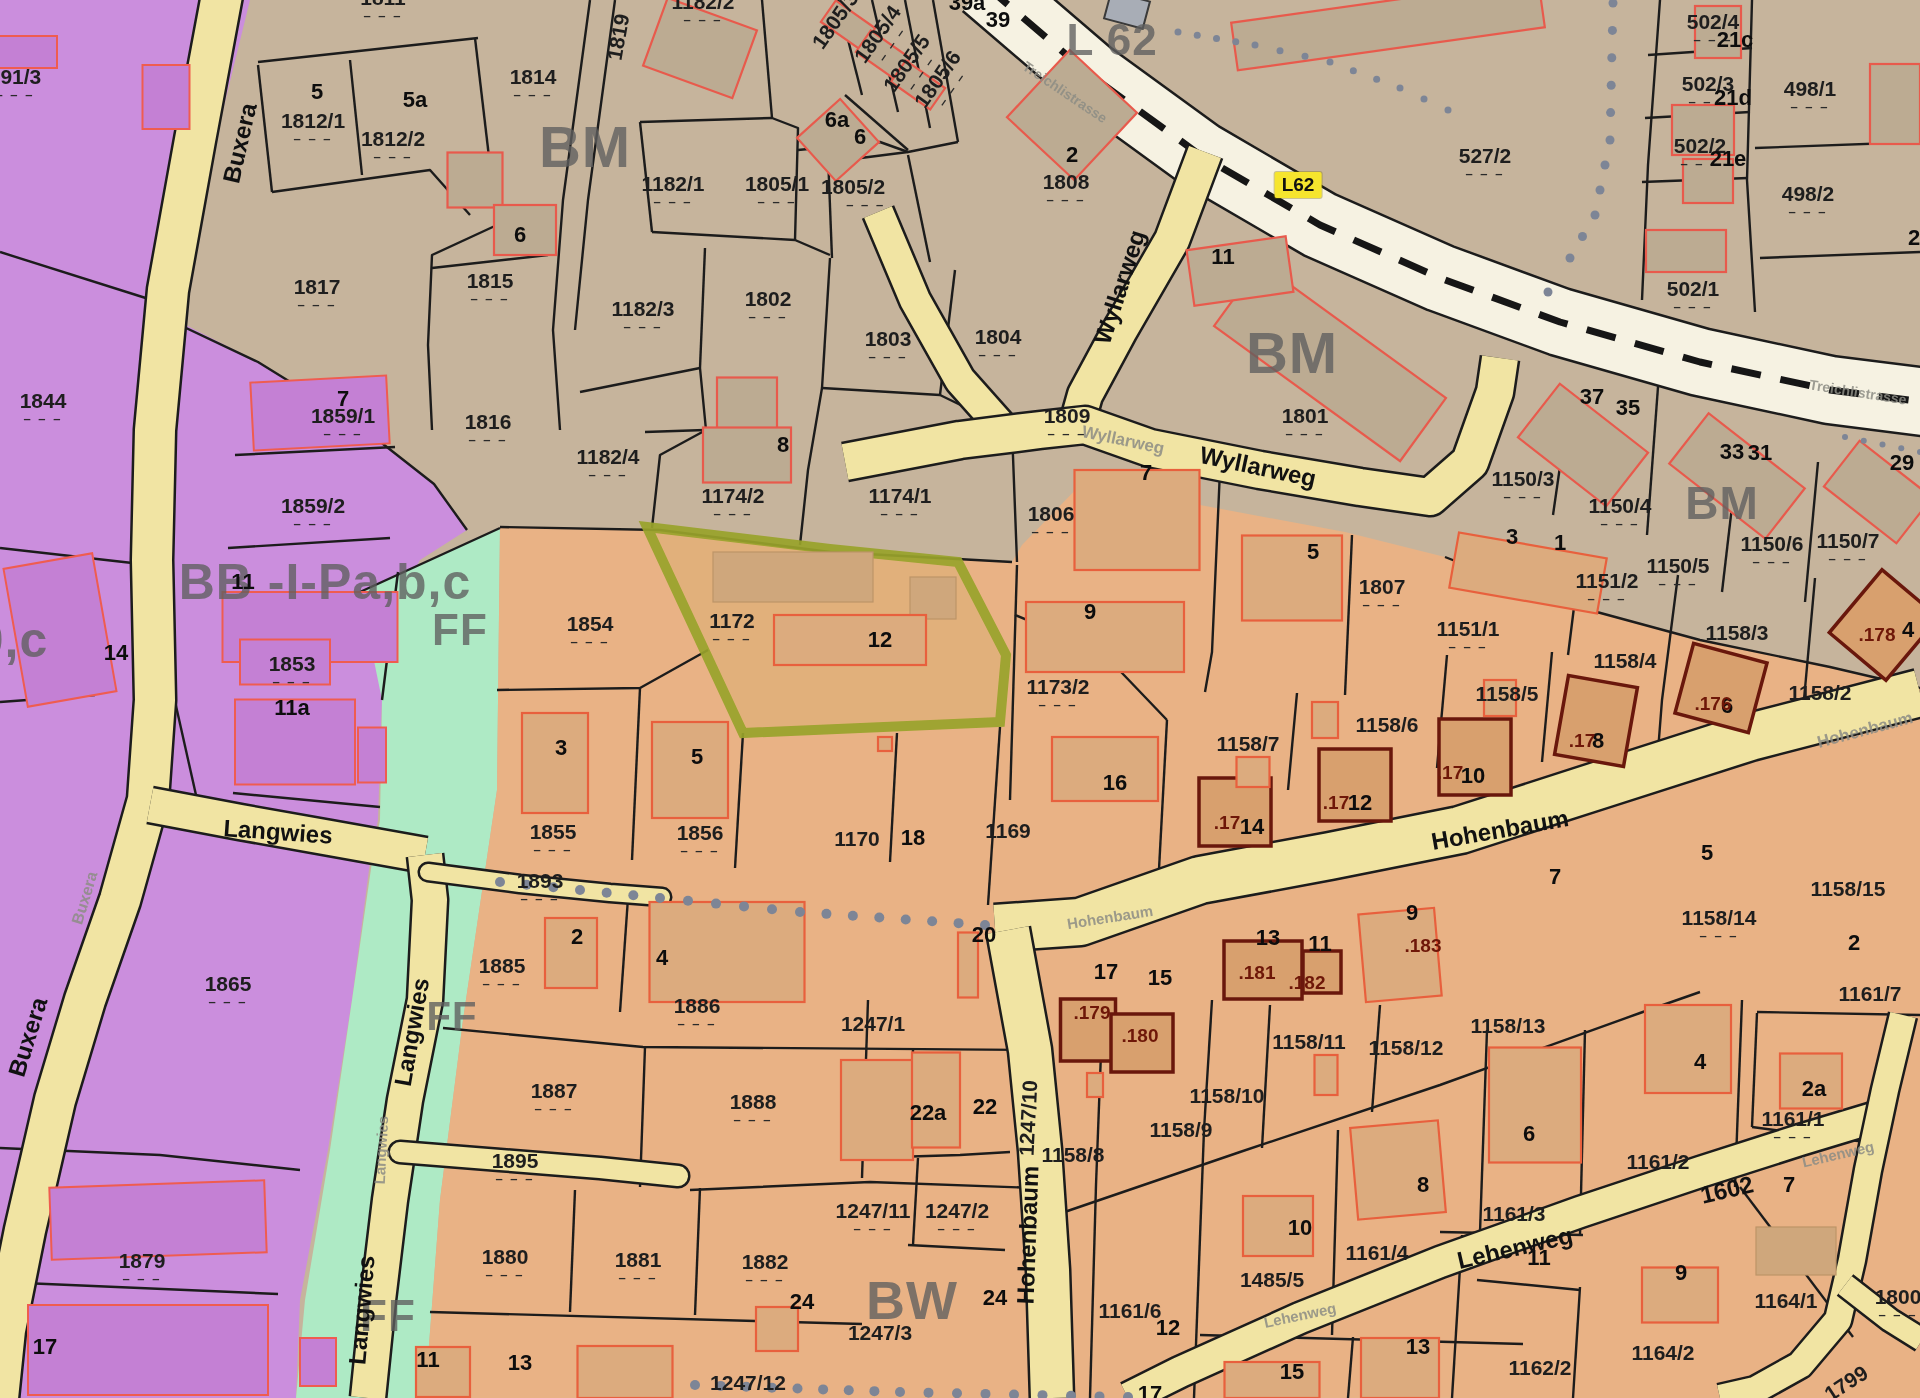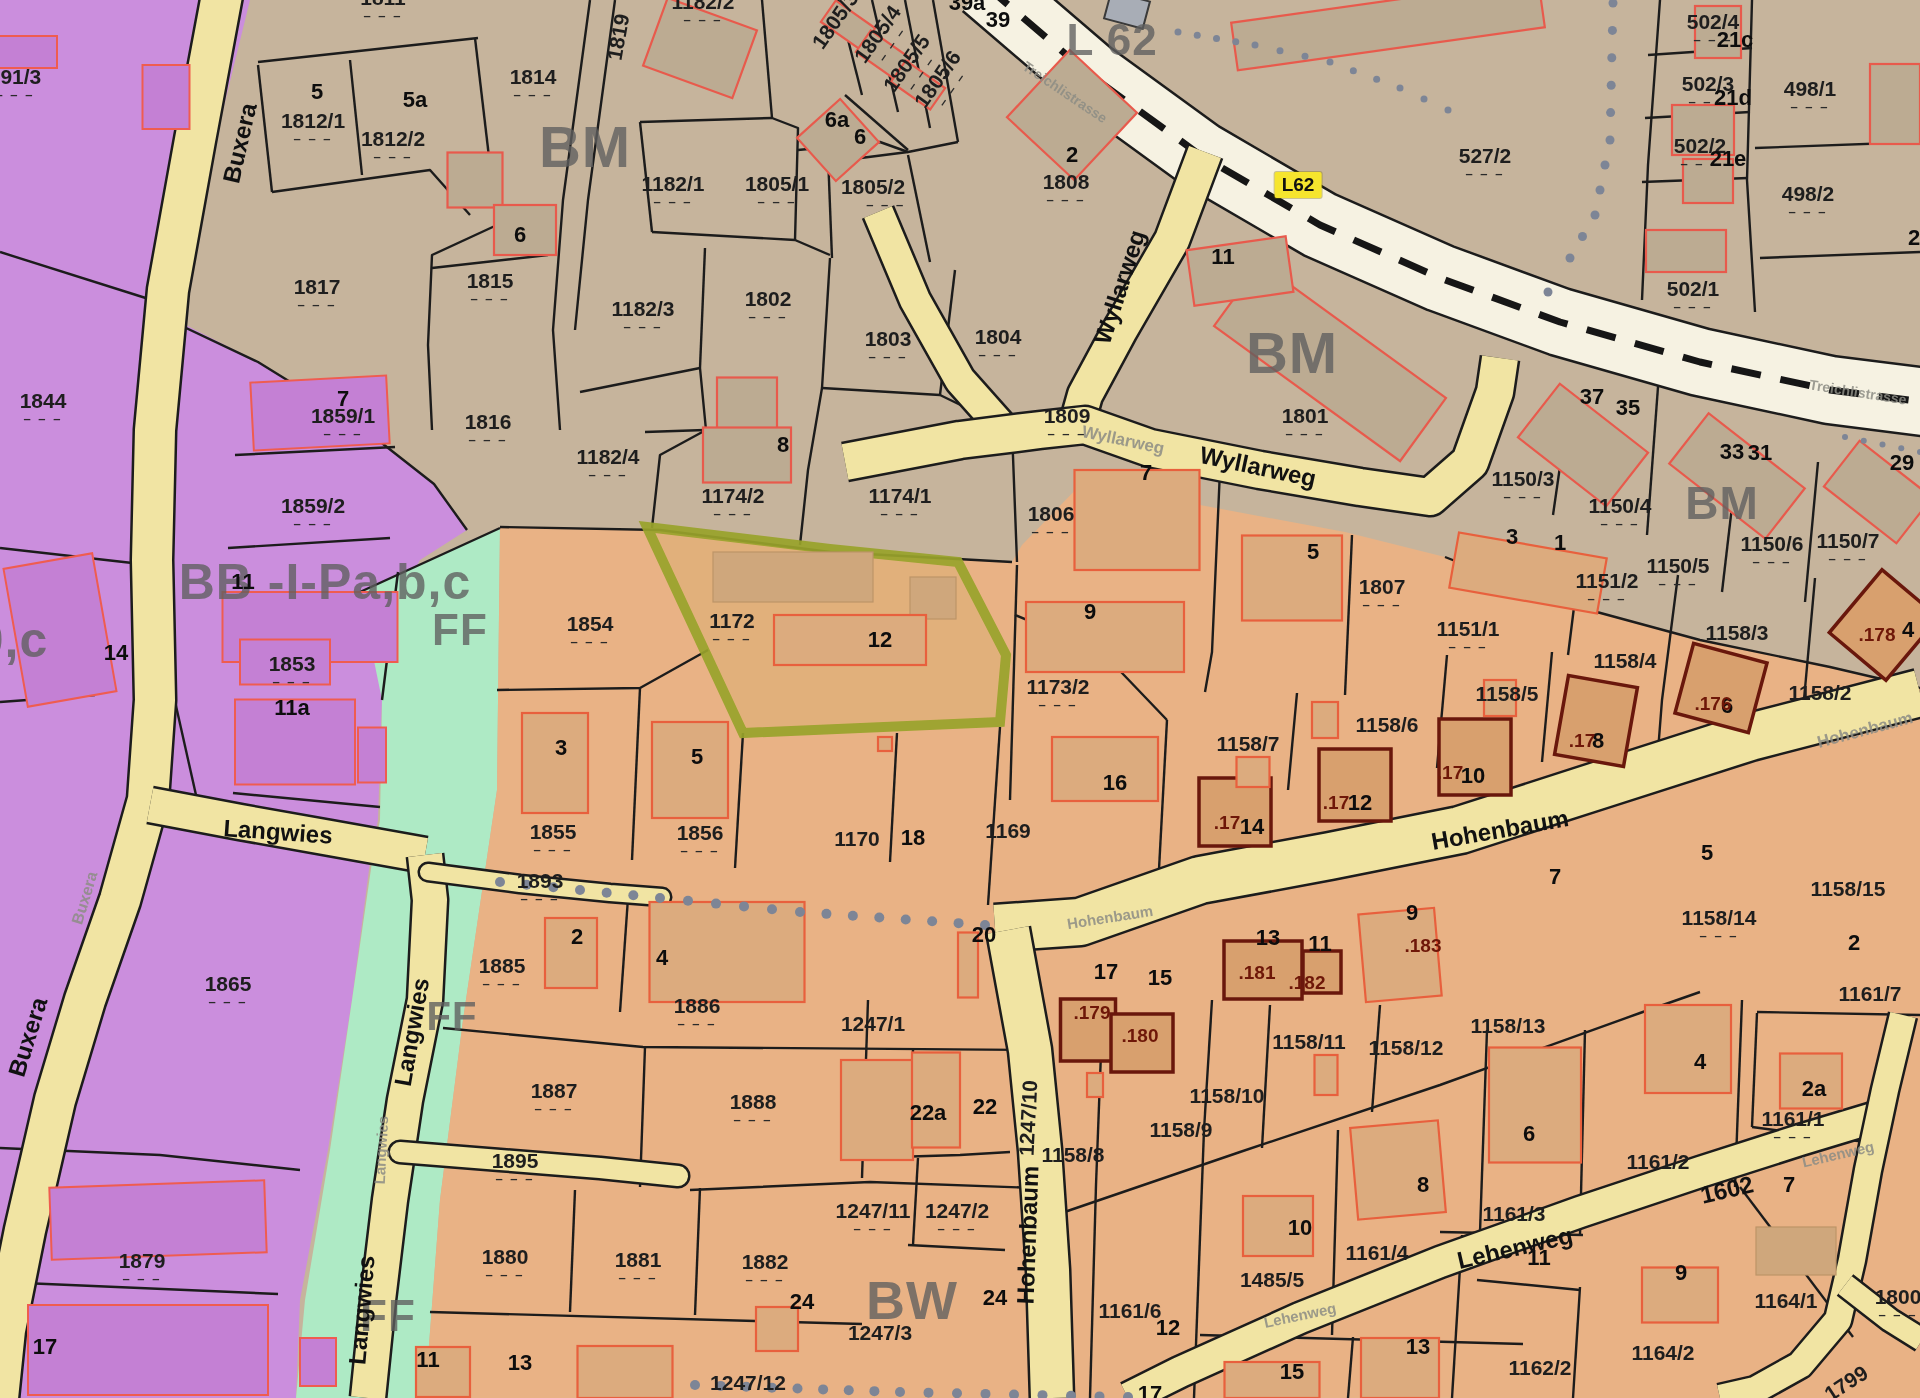--- a/index.html
+++ b/index.html
@@ -329,21 +329,21 @@
       <div class="lab parcel" style="left: 15px; top: 83px;">191/3<span class="d">– – –</span></div>
       <div class="lab parcel" style="left: 383px; top: 4px;">1811<span class="d">– – –</span></div>
       <div class="lab parcel" style="left: 313px; top: 127px;">1812/1<span class="d">– – –</span></div>
       <div class="lab parcel" style="left: 393px; top: 145px;">1812/2<span class="d">– – –</span></div>
       <div class="lab parcel" style="left: 317px; top: 293px;">1817<span class="d">– – –</span></div>
       <div class="lab parcel" style="left: 533px; top: 83px;">1814<span class="d">– – –</span></div>
       <div class="lab parcel" style="left: 618px; top: 37px; transform: translate(-50%, -50%) rotate(-80deg);">1819</div>
       <div class="lab parcel" style="left: 703px; top: 8px;">1182/2<span class="d">– – –</span></div>
       <div class="lab parcel" style="left: 673px; top: 190px;">1182/1<span class="d">– – –</span></div>
       <div class="lab parcel" style="left: 777px; top: 190px;">1805/1<span class="d">– – –</span></div>
-      <div class="lab parcel" style="left: 873px; top: 193px; text-align: right;">1805/2<span class="d">– – –</span></div>
+      <div class="lab parcel" style="left: 853px; top: 193px; text-align: right;">1805/2<span class="d">– – –</span></div>
       <div class="lab parcel" style="left: 835px; top: 20px; transform: translate(-50%, -50%) rotate(-55deg);">1805/3</div>
       <div class="lab parcel" style="left: 883px; top: 38px; transform: translate(-50%, -50%) rotate(-55deg);">1805/4<span class="d">– – –</span></div>
       <div class="lab parcel" style="left: 912px; top: 67px; transform: translate(-50%, -50%) rotate(-55deg);">1805/5<span class="d">– – –</span></div>
       <div class="lab parcel" style="left: 943px; top: 83px; transform: translate(-50%, -50%) rotate(-55deg);">1805/6<span class="d">– – –</span></div>
       <div class="lab parcel" style="left: 490px; top: 287px;">1815<span class="d">– – –</span></div>
       <div class="lab parcel" style="left: 1066px; top: 188px;">1808<span class="d">– – –</span></div>
       <div class="lab parcel" style="left: 1485px; top: 162px;">527/2<span class="d">– – –</span></div>
       <div class="lab parcel" style="left: 1713px; top: 28px;">502/4<span class="d">– – –</span></div>
       <div class="lab parcel" style="left: 1708px; top: 90px;">502/3<span class="d">– – –</span></div>
       <div class="lab parcel" style="left: 1700px; top: 152px;">502/2<span class="d">– – –</span></div>

